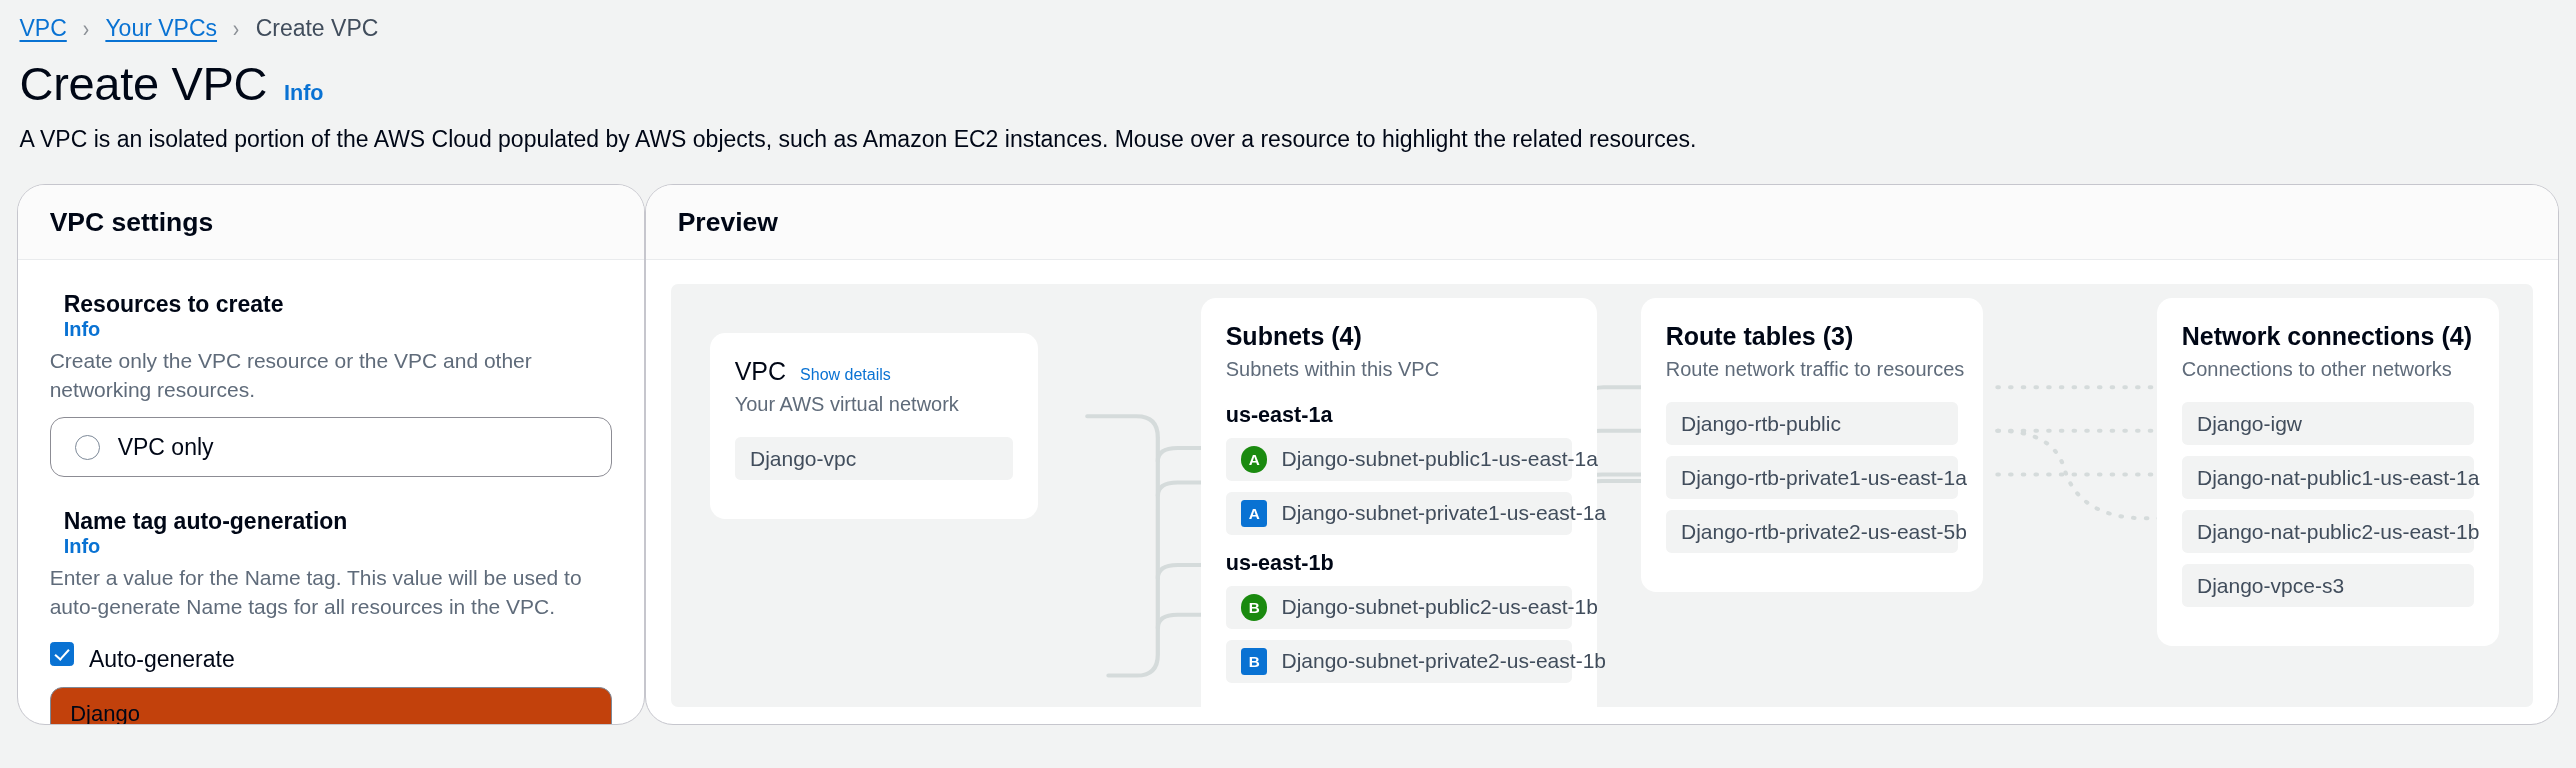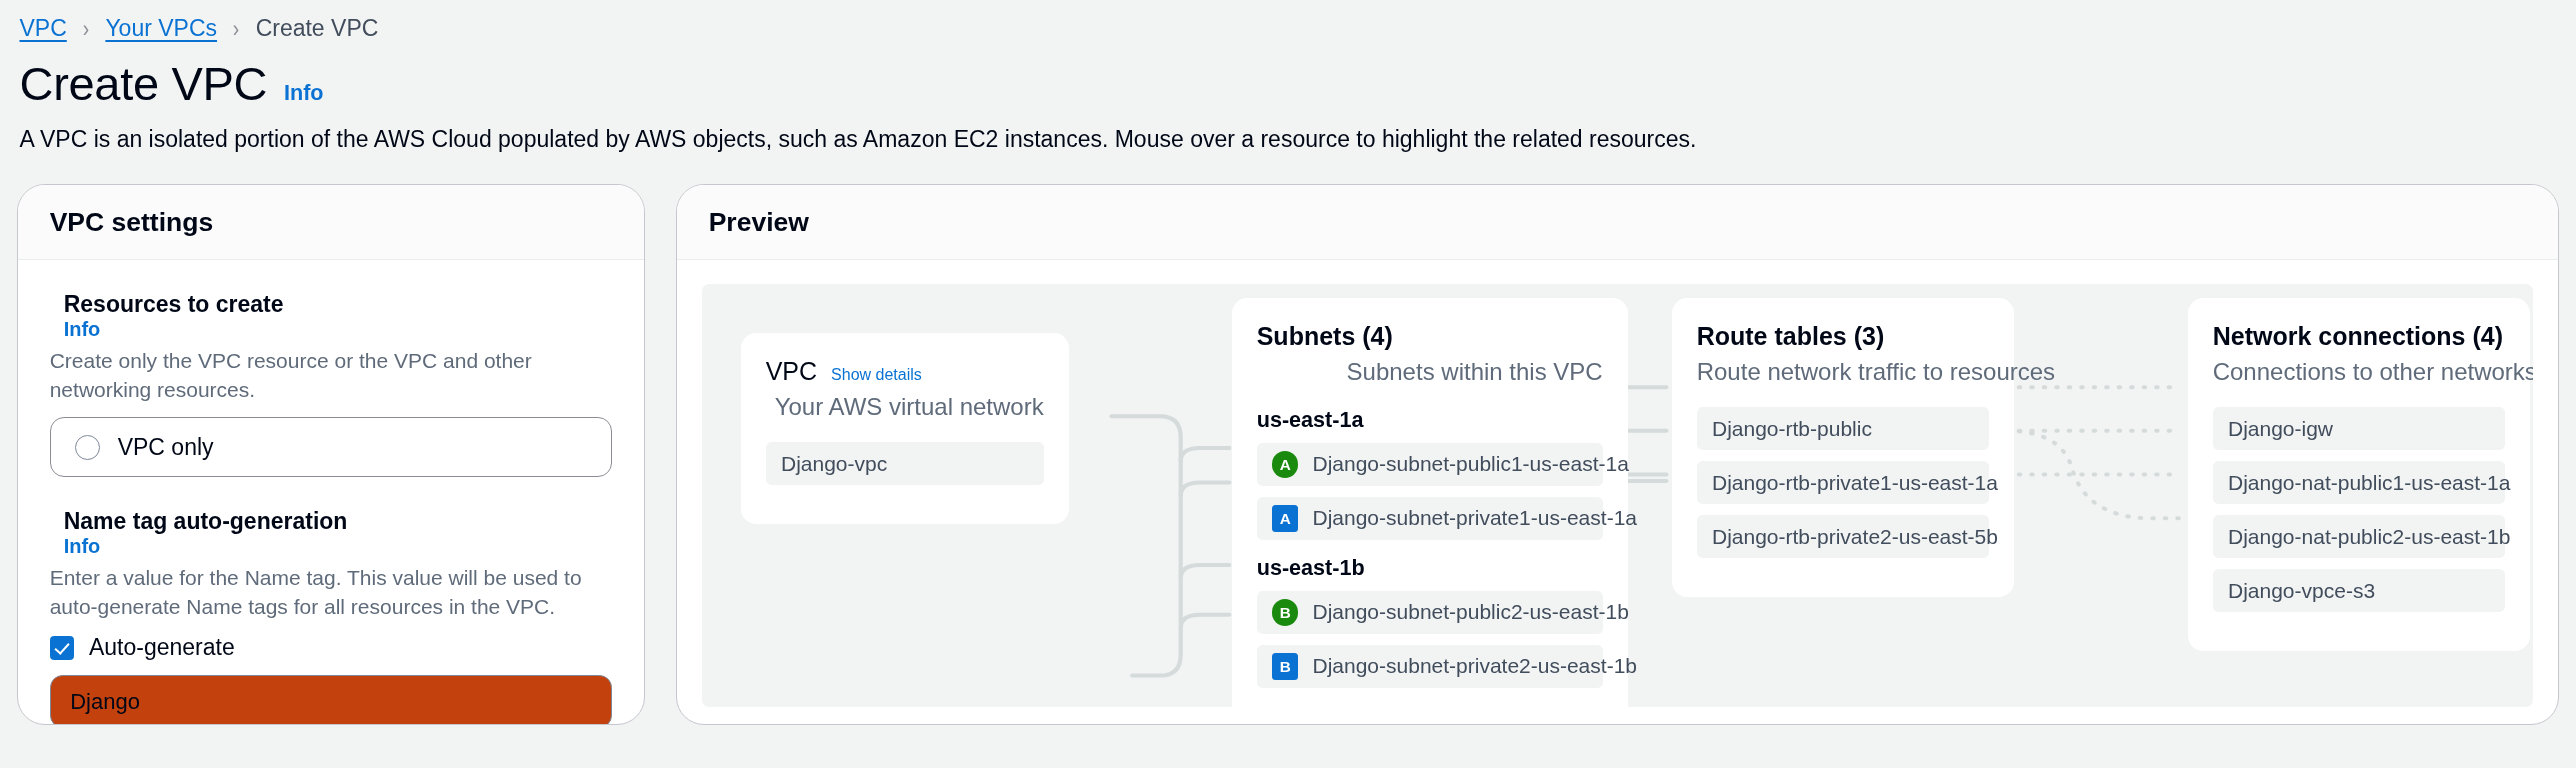--- a/index.html
+++ b/index.html
@@ -73,21 +73,20 @@
   .page-desc {
     font-size: 23px;
     color: #000716;
     padding: 18px 0 0 2.8px;
     line-height: 1.35;
   }
 
   
   .columns {
     display: flex;
-    gap: 31px;
     margin-top: 29px;
     align-items: flex-start;
     height: 541px;
   }
 
   .panel {
     background: #ffffff;
     border: 0.7px solid #c6c6cd;
     border-radius: 28px;
     overflow: hidden;
@@ -194,20 +193,21 @@
     left: 7px; top: 2.8px;
     width: 6.3px; height: 12px;
     border: solid #ffffff;
     border-width: 0 2.4px 2.4px 0;
     transform: rotate(42deg);
   }
   .check-label {
     font-size: 23px;
     color: #000716;
     margin-left: 15.3px;
+    margin-top: 12px;
   }
 
   
   .input {
     width: 100%;
     height: 53px;
     border: 0.7px solid #7d8998;
     border-radius: 12.6px;
     background: #c2410c;
     display: flex;
@@ -261,25 +261,24 @@
   }
   .card-link {
     color: #0972d3;
     font-size: 16px;
     font-weight: normal;
     margin-left: 14px;
     cursor: pointer;
     white-space: nowrap;
   }
   .card-sub {
-    font-size: 24px;
+    font-size: 20px;
     color: #5f6b7a;
     margin-bottom: 21px;
     white-space: nowrap;
-    text-align: right;
   }
 
   .res-item {
     background: #f2f3f3;
     border-radius: 5.6px;
     height: 43px;
     display: flex;
     align-items: center;
     padding: 0 15.3px;
     margin-bottom: 11px;

